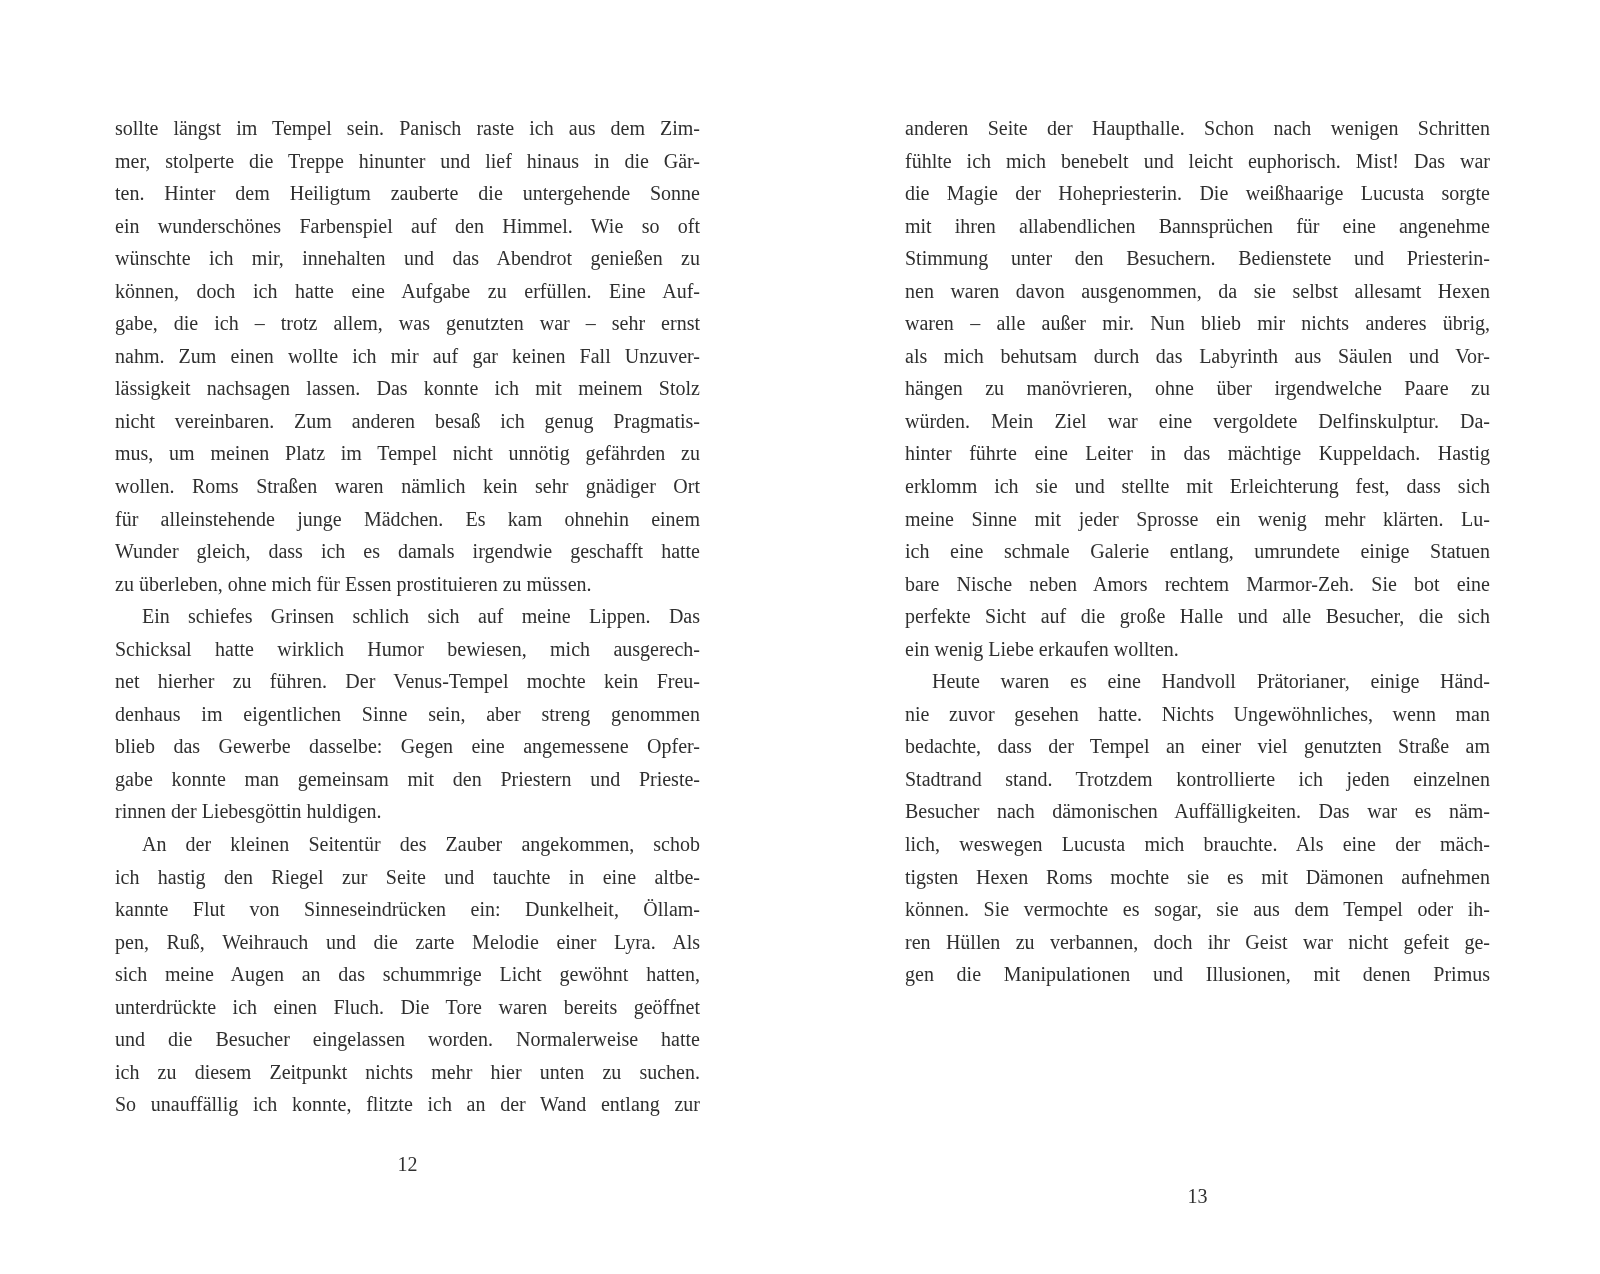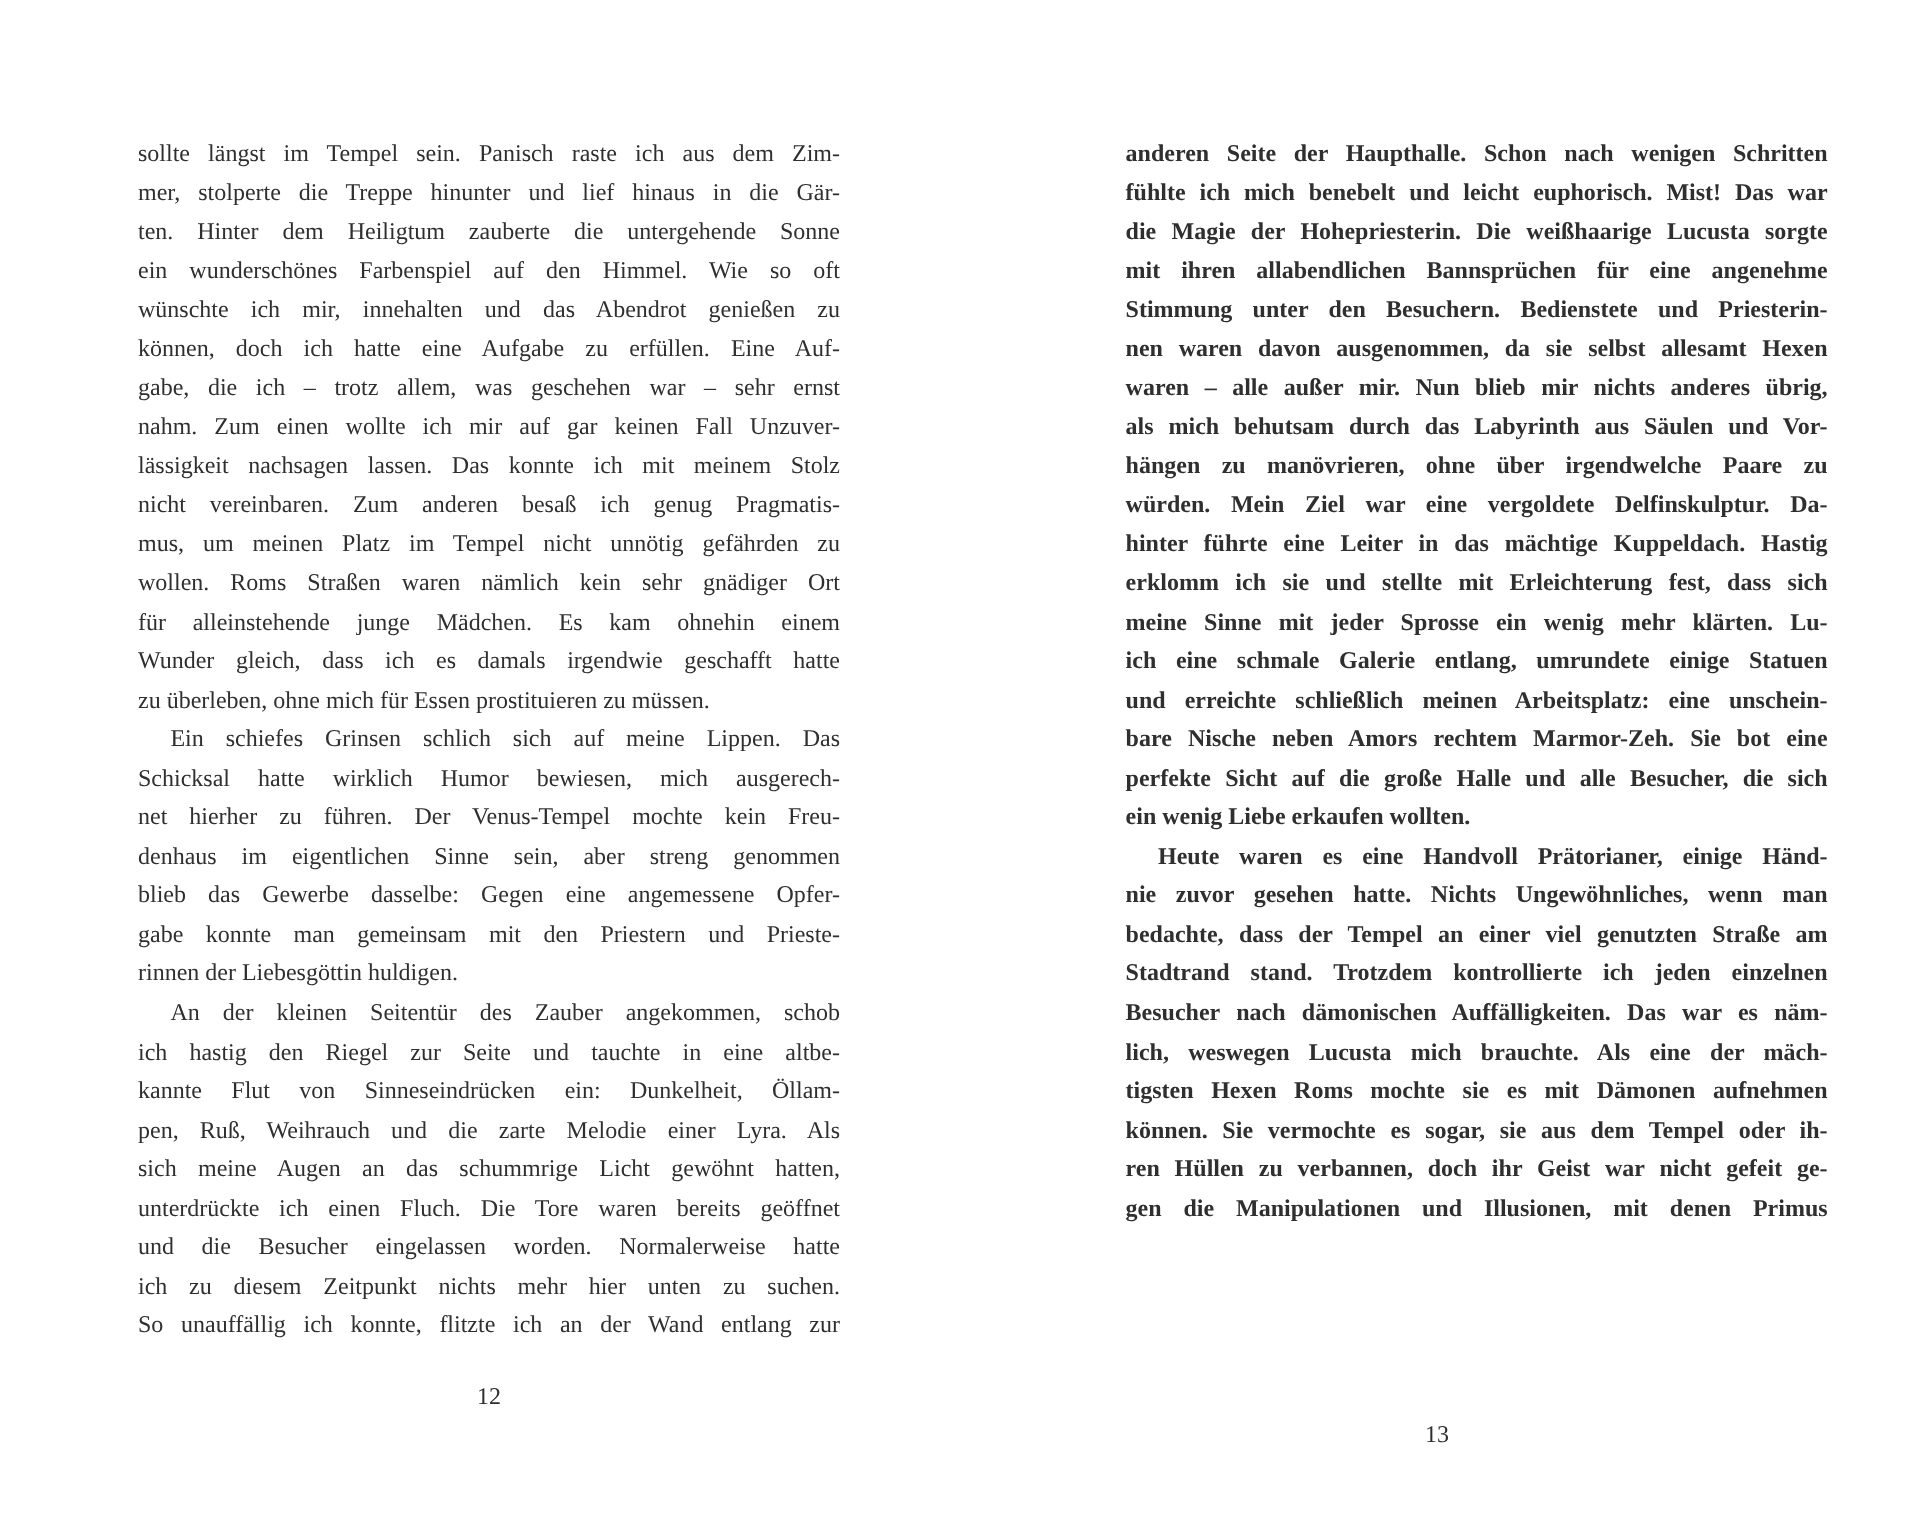--- a/index.html
+++ b/index.html
@@ -19,21 +19,21 @@
     font-family: "Liberation Serif", "DejaVu Serif", serif;
     color: #2f2f2f;
   }
   .page-col {
     position: absolute;
     top: 112px;
     width: 585px;
     font-size: 20px;
   }
   .col-left  { left: 115px; }
-  .col-right { left: 938px; font-weight: bold; }
+  .col-right { left: 905px; }
   .line {
     height: 32.55px;
     line-height: 32.55px;
     text-align: justify;
     text-align-last: justify;
     white-space: nowrap;
   }
   
   .line.pend {
     text-align-last: left;
@@ -58,21 +58,21 @@
 
 <div class="book-spread">
 
   <div class="page-col col-left">
     <div class="line">sollte längst im Tempel sein. Panisch raste ich aus dem Zim-</div>
     <div class="line">mer, stolperte die Treppe hinunter und lief hinaus in die Gär-</div>
     <div class="line">ten. Hinter dem Heiligtum zauberte die untergehende Sonne</div>
     <div class="line">ein wunderschönes Farbenspiel auf den Himmel. Wie so oft</div>
     <div class="line">wünschte ich mir, innehalten und das Abendrot genießen zu</div>
     <div class="line">können, doch ich hatte eine Aufgabe zu erfüllen. Eine Auf-</div>
-    <div class="line">gabe, die ich – trotz allem, was geschehen war – sehr ernst</div>
+    <div class="line">gabe, die ich – trotz allem, was genutzten war – sehr ernst</div>
     <div class="line">nahm. Zum einen wollte ich mir auf gar keinen Fall Unzuver-</div>
     <div class="line">lässigkeit nachsagen lassen. Das konnte ich mit meinem Stolz</div>
     <div class="line">nicht vereinbaren. Zum anderen besaß ich genug Pragmatis-</div>
     <div class="line">mus, um meinen Platz im Tempel nicht unnötig gefährden zu</div>
     <div class="line">wollen. Roms Straßen waren nämlich kein sehr gnädiger Ort</div>
     <div class="line">für alleinstehende junge Mädchen. Es kam ohnehin einem</div>
     <div class="line">Wunder gleich, dass ich es damals irgendwie geschafft hatte</div>
     <div class="line pend">zu überleben, ohne mich für Essen prostituieren zu müssen.</div>
     <div class="line indent">Ein schiefes Grinsen schlich sich auf meine Lippen. Das</div>
     <div class="line">Schicksal hatte wirklich Humor bewiesen, mich ausgerech-</div>
@@ -100,21 +100,20 @@
     <div class="line">Stimmung unter den Besuchern. Bedienstete und Priesterin-</div>
     <div class="line">nen waren davon ausgenommen, da sie selbst allesamt Hexen</div>
     <div class="line">waren – alle außer mir. Nun blieb mir nichts anderes übrig,</div>
     <div class="line">als mich behutsam durch das Labyrinth aus Säulen und Vor-</div>
     <div class="line">hängen zu manövrieren, ohne über irgendwelche Paare zu</div>
     <div class="line">würden. Mein Ziel war eine vergoldete Delfinskulptur. Da-</div>
     <div class="line">hinter führte eine Leiter in das mächtige Kuppeldach. Hastig</div>
     <div class="line">erklomm ich sie und stellte mit Erleichterung fest, dass sich</div>
     <div class="line">meine Sinne mit jeder Sprosse ein wenig mehr klärten. Lu-</div>
     <div class="line">ich eine schmale Galerie entlang, umrundete einige Statuen</div>
-    <div class="line">und erreichte schließlich meinen Arbeitsplatz: eine unschein-</div>
     <div class="line">bare Nische neben Amors rechtem Marmor-Zeh. Sie bot eine</div>
     <div class="line">perfekte Sicht auf die große Halle und alle Besucher, die sich</div>
     <div class="line pend">ein wenig Liebe erkaufen wollten.</div>
     <div class="line indent">Heute waren es eine Handvoll Prätorianer, einige Händ-</div>
     <div class="line">nie zuvor gesehen hatte. Nichts Ungewöhnliches, wenn man</div>
     <div class="line">bedachte, dass der Tempel an einer viel genutzten Straße am</div>
     <div class="line">Stadtrand stand. Trotzdem kontrollierte ich jeden einzelnen</div>
     <div class="line">Besucher nach dämonischen Auffälligkeiten. Das war es näm-</div>
     <div class="line">lich, weswegen Lucusta mich brauchte. Als eine der mäch-</div>
     <div class="line">tigsten Hexen Roms mochte sie es mit Dämonen aufnehmen</div>

